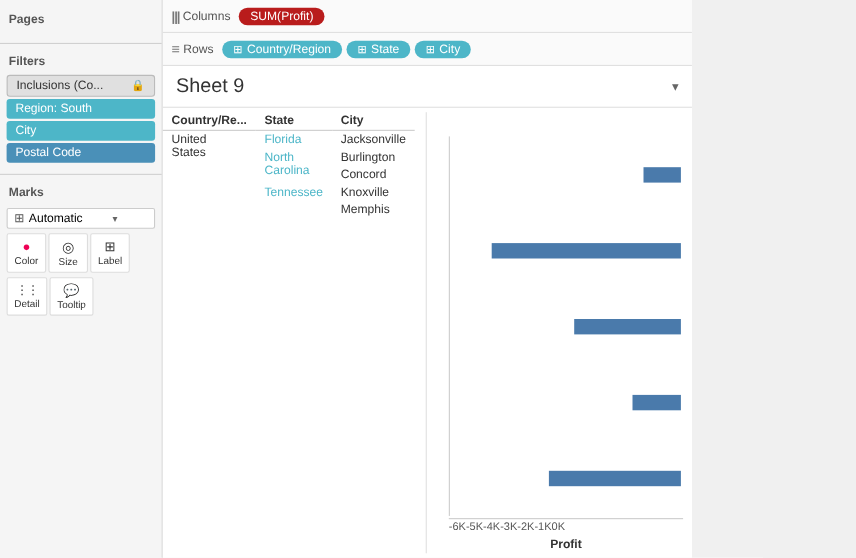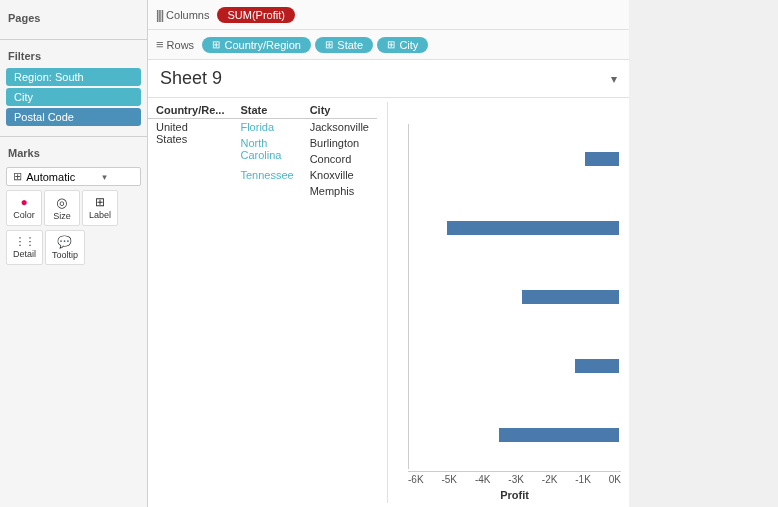--- a/index.html
+++ b/index.html
@@ -73,20 +73,24 @@
 
   <div class="sidebar">
 
     <div class="pages-section">
       <div class="sidebar-section-title">Pages</div>
     </div>
 
     <div class="filters-section">
       <div class="sidebar-section-title">Filters</div>
 
+      <div class="filter-pill filter-pill-gray">
+        <span>Inclusions (Co...</span>
+        <span style="font-size:10px; margin-left:4px;">🔒</span>
+      </div>
       <div class="filter-pill filter-pill-teal">
         <span>Region: South</span>
       </div>
       <div class="filter-pill filter-pill-teal">
         <span>City</span>
       </div>
       <div class="filter-pill filter-pill-blue">
         <span>Postal Code</span>
       </div>
     </div>
@@ -225,21 +229,21 @@
               </div>
             </div>
 
             <div class="bar-row">
               <div class="bar-bg">
                 <div class="bar" style="width:57%;"></div>
               </div>
             </div>
           </div>
 
-          <div style="border-top: 1px solid #ccc; display:flex; justify-content:space-between; padding: 2px 0; margin-top:2px;">
+          <div style="border-top: 1px solid #ccc; display:flex; justify-content:flex-start; padding: 2px 0; margin-top:2px;">
             <span style="font-size:10px; color:#555;">-6K</span>
             <span style="font-size:10px; color:#555;">-5K</span>
             <span style="font-size:10px; color:#555;">-4K</span>
             <span style="font-size:10px; color:#555;">-3K</span>
             <span style="font-size:10px; color:#555;">-2K</span>
             <span style="font-size:10px; color:#555;">-1K</span>
             <span style="font-size:10px; color:#555;">0K</span>
           </div>
           <div style="text-align:center; font-weight:bold; font-size:11px; color:#333; padding:2px 0;">Profit</div>
         </div>

